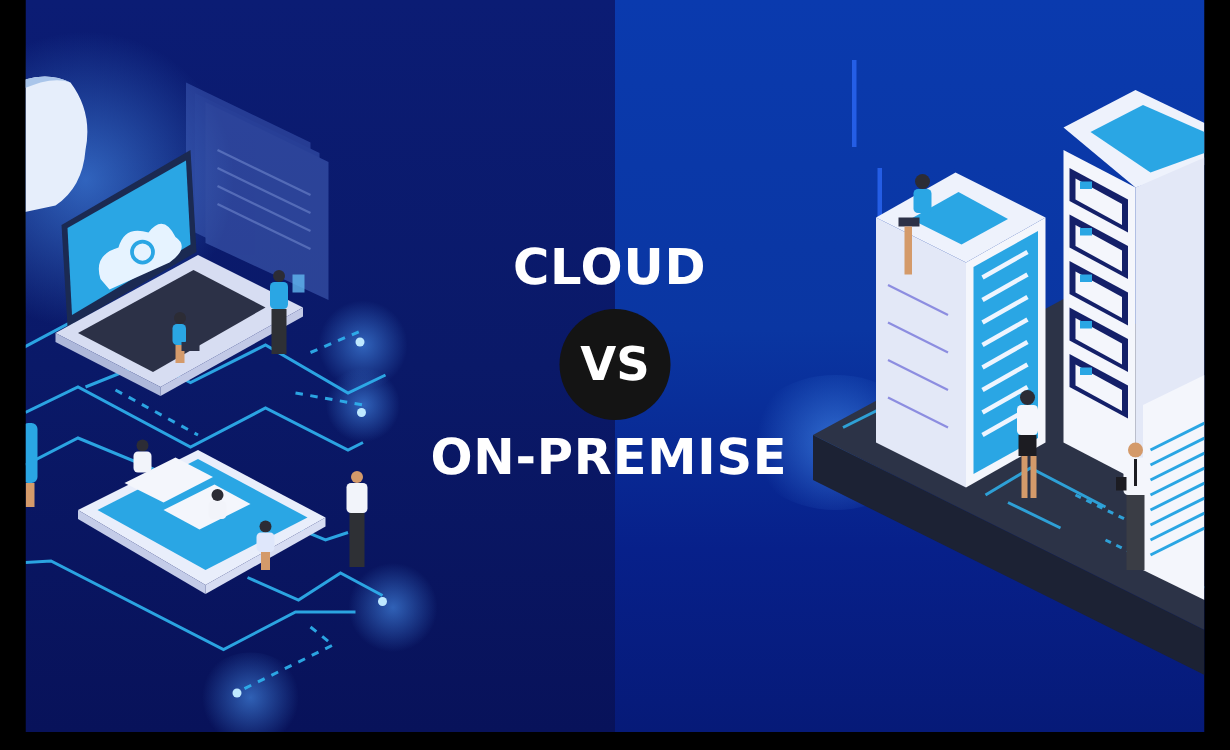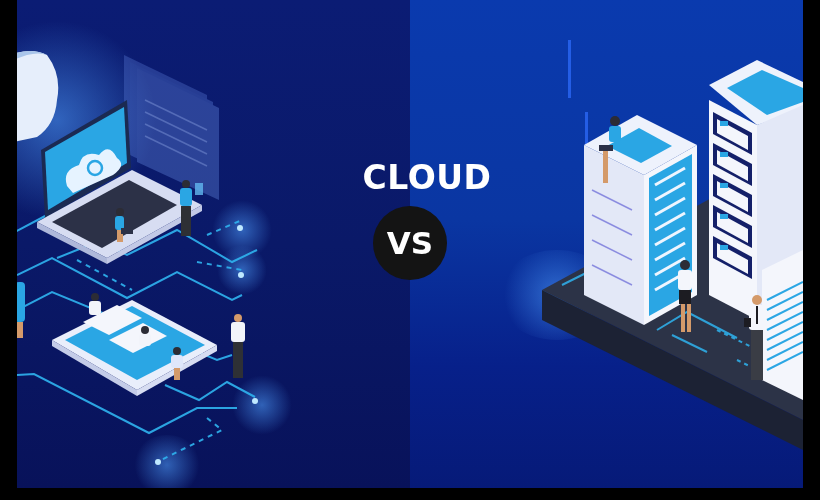--- a/index.html
+++ b/index.html
@@ -4,21 +4,21 @@
   <style>
     html, body { margin:0; padding:0; background:#000; }
     body { width:820px; height:500px; position:relative; overflow:hidden; font-family:"DejaVu Sans", sans-serif; }
     .canvas { position:absolute; left:17px; top:0; width:786px; height:488px; overflow:hidden; }
     .bg-left { position:absolute; left:0; top:0; width:393px; height:488px;
       background: linear-gradient(180deg, #0b1c74 0%, #0a1968 50%, #08125a 100%); }
     .bg-right { position:absolute; left:393px; top:0; width:393px; height:488px;
       background: linear-gradient(180deg, #0a3aae 0%, #0a36a2 45%, #07208a 75%, #061a78 100%); }
     .glow { position:absolute; border-radius:50%; background: radial-gradient(circle, rgba(80,160,255,0.55) 0%, rgba(40,100,255,0.0) 70%); }
     .svg-layer { position:absolute; left:0; top:0; }
-    .title { position:absolute; color:#fff; font-family:"DejaVu Sans", sans-serif; font-weight:bold; text-align:center; letter-spacing:0.5px; }
+    .title { position:absolute; color:#fff; font-family:"DejaVu Sans", sans-serif; font-weight:bold; letter-spacing:0.5px; }
     .title-cloud { left:325px; top:158px; width:170px; font-size:33px; line-height:40px; }
     .vs-circle { position:absolute; left:356px; top:206px; width:74px; height:74px; border-radius:50%; background:#141414;
       display:flex; align-items:center; justify-content:center; }
     .vs-text { color:#fff; font-weight:bold; font-size:31px; font-family:"DejaVu Sans", sans-serif; letter-spacing:0px; }
     .title-onprem { left:270px; top:285px; width:280px; font-size:33px; line-height:40px; }
   </style>
 </head>
 <body>
 
 <div class="canvas">
@@ -236,13 +236,14 @@
       <rect x="739" y="306" width="2" height="18" fill="#1c1c22"></rect>
       <rect x="734" y="330" width="12" height="50" fill="#3a3d45"></rect>
       <rect x="727" y="318" width="7" height="9" fill="#1c1c22"></rect>
     </g>
   </svg>
 
   <div class="title title-cloud">CLOUD</div>
   <div class="vs-circle">
     <span class="vs-text">VS</span>
   </div>
+  <div class="title title-onprem">ON-PREMISE</div>
 </div>
 
 </body></html>

